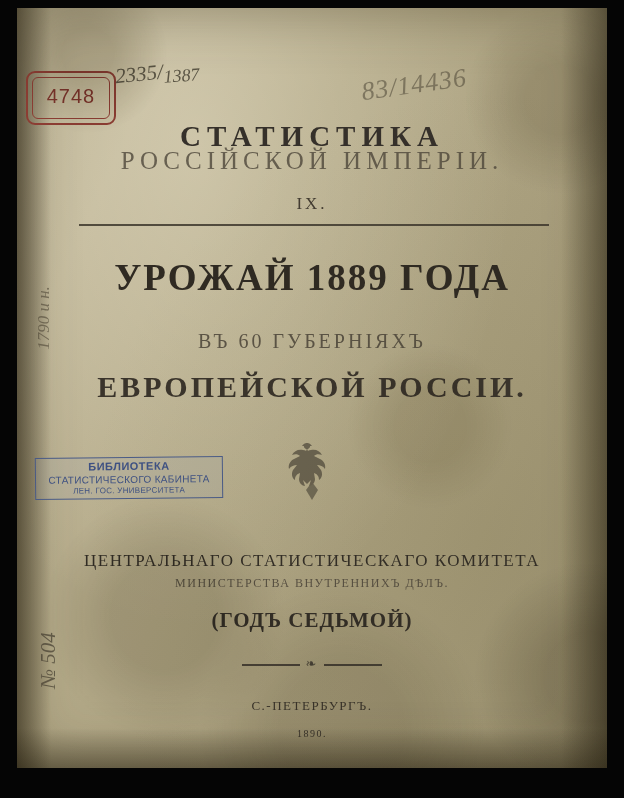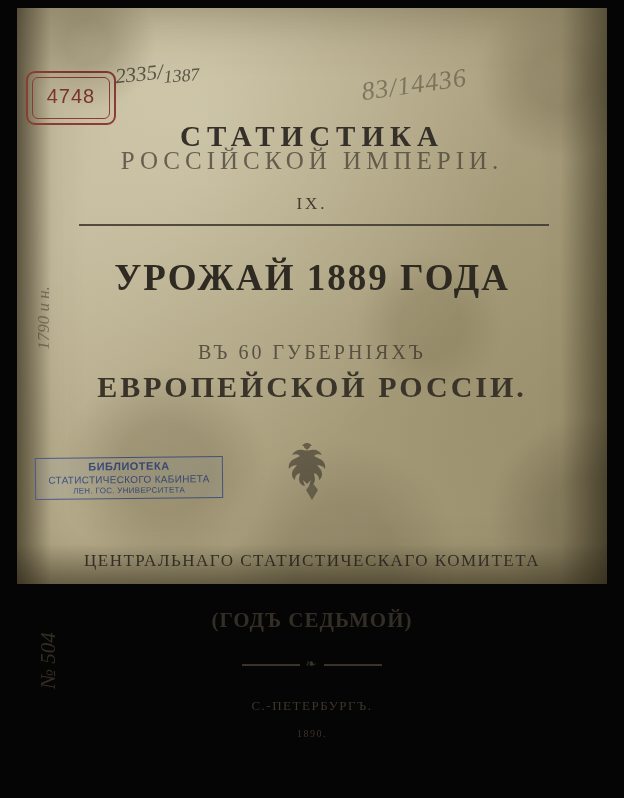--- a/index.html
+++ b/index.html
@@ -21,21 +21,21 @@
     height: 798px;
     background: #050505;
   }
 
   
   #page {
     position: absolute;
     left: 17px;
     top: 8px;
     width: 590px;
-    height: 576px;
+    height: 760px;
     background:
       radial-gradient(ellipse at 30% 18%, rgba(255,250,230,0.30) 0%, rgba(255,250,230,0.0) 55%),
       radial-gradient(ellipse at 80% 70%, rgba(120,110,70,0.22) 0%, rgba(120,110,70,0.0) 60%),
       linear-gradient(115deg, #b5ab8c 0%, #bdb394 18%, #b3a988 38%, #aea483 55%, #a79d7c 75%, #9d9373 100%);
     box-shadow: inset 0 0 60px rgba(60,50,25,0.45);
   }
   
   #page::after {
     content: "";
     position: absolute;
@@ -235,21 +235,20 @@
     position: relative;
     left: -62px;
   }
 
   #regions-line {
     top: 322px;
     font-size: 20px;
     letter-spacing: 3px;
     color: #4a4337;
     opacity: .85;
-    margin-top: 11px;
   }
 
   #country-line {
     top: 362px;
     font-size: 30px;
     font-weight: bold;
     letter-spacing: 3px;
     color: #3a342b;
   }
 
@@ -369,20 +368,21 @@
     </div>
 
     <svg id="emblem" viewBox="0 0 54 62">
       <g fill="#3d372c" opacity="0.85">
         <path d="M27 6 c-2 -3 -5 -4 -7 -2 c-2 2 -1 4 1 5 l3 2 l-6 -1 c-5 -1 -9 1 -11 5 c3 -1 6 -1 8 1 l-6 3 c-4 2 -6 6 -5 10 c2 -3 5 -4 8 -4 l-4 5 c-2 4 -1 8 2 10 c0 -4 2 -6 5 -7 l-1 6 c0 4 3 7 6 7 l-2 -6 l4 4 l4 -4 l-2 6 c3 0 6 -3 6 -7 l-1 -6 c3 1 5 3 5 7 c3 -2 4 -6 2 -10 l-4 -5 c3 0 6 1 8 4 c1 -4 -1 -8 -5 -10 l-6 -3 c2 -2 5 -2 8 -1 c-2 -4 -6 -6 -11 -5 l-6 1 l3 -2 c2 -1 3 -3 1 -5 c-2 -2 -5 -1 -7 2 z"></path>
         <path d="M27 42 l6 8 l-6 10 l-6 -10 z" opacity="0.9"></path>
       </g>
     </svg>
 
     <div class="ctr" id="imprint-2">ЦЕНТРАЛЬНАГО СТАТИСТИЧЕСКАГО КОМИТЕТА</div>
+    <div class="ctr" id="imprint-3">МИНИСТЕРСТВА ВНУТРЕННИХЪ ДѢЛЪ.</div>
 
     <div class="ctr" id="edition-year">(ГОДЪ СЕДЬМОЙ)</div>
 
     <div id="ornament">
       <span class="bar"></span>❧<span class="bar"></span>
     </div>
 
     <div class="ctr" id="place">С.-ПЕТЕРБУРГЪ.</div>
     <div class="ctr" id="year">1890.</div>
 

